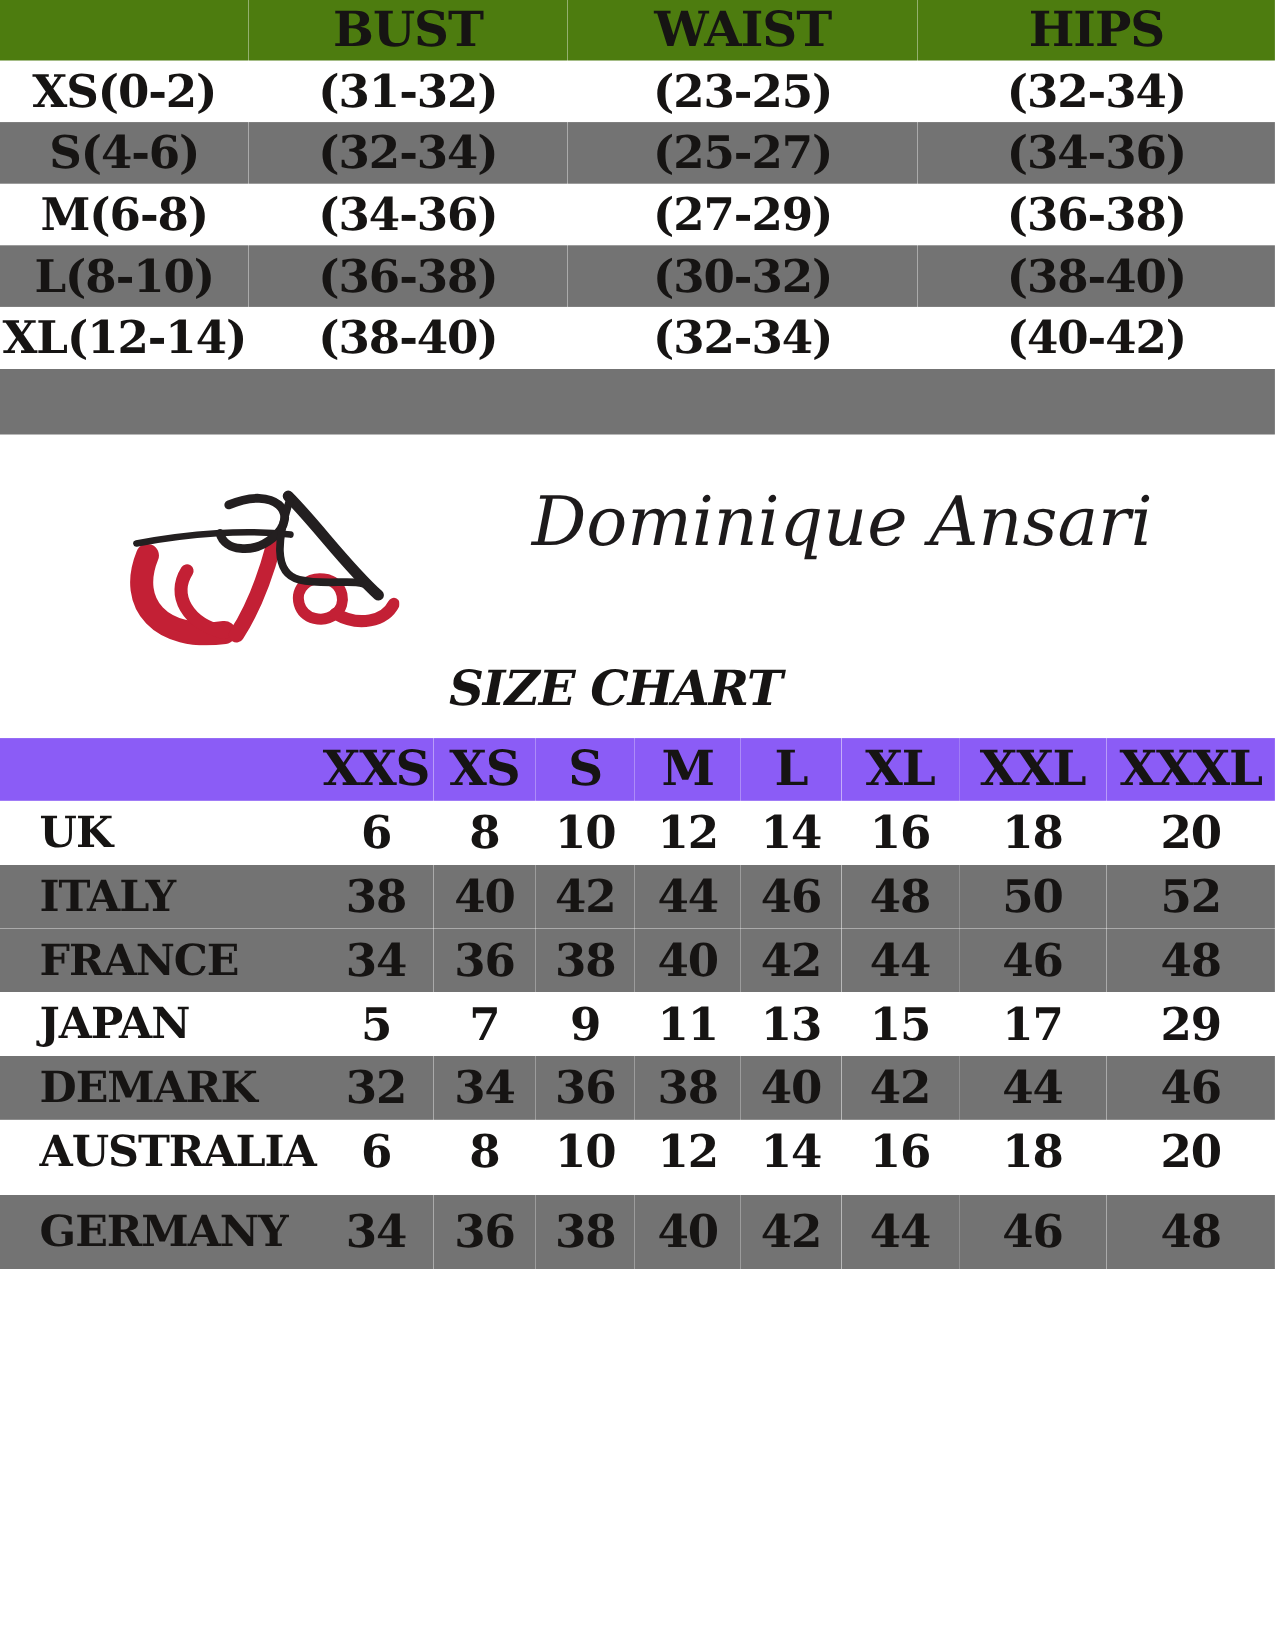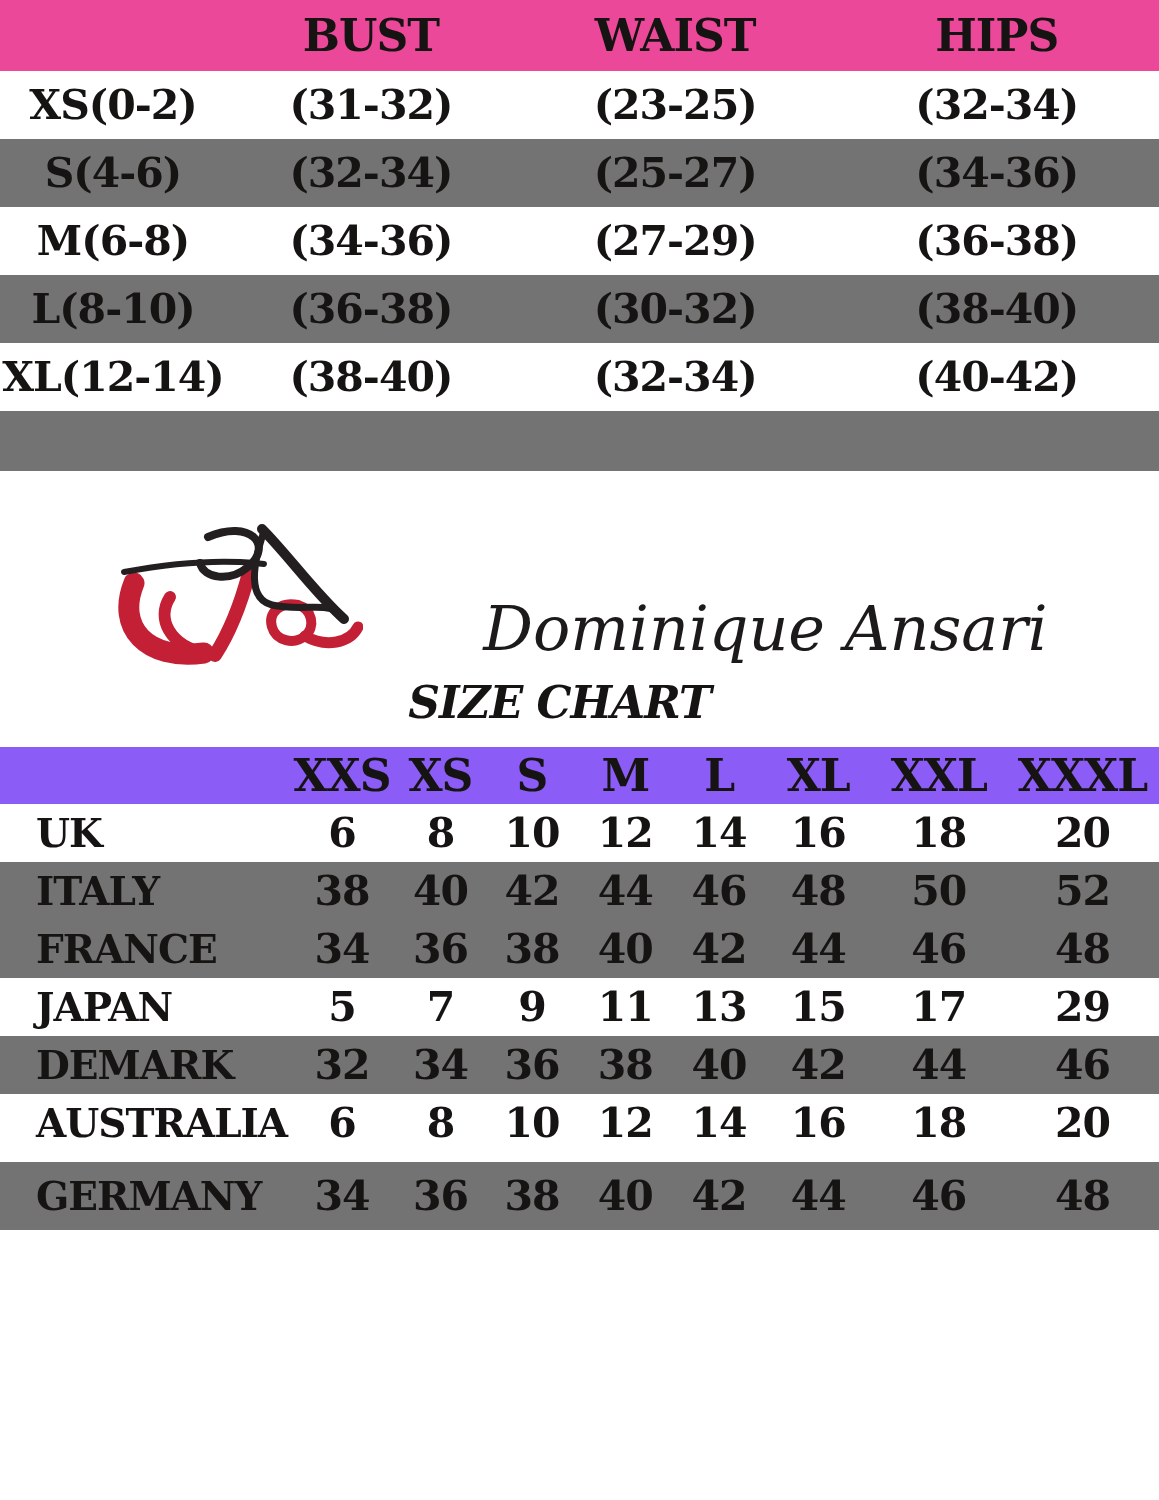--- a/index.html
+++ b/index.html
@@ -39,33 +39,33 @@
     padding: 0;
     font-weight: 700;
     text-align: center;
     letter-spacing: -1px;
     overflow: hidden;
     white-space: nowrap;
   }
   tr.dark  { background: #737373; }
   tr.light { background: #ffffff; }
 
-  .tbl-measurements thead tr { height: 71px; background: #ec4899; margin-left: 18px; }
+  .tbl-measurements thead tr { height: 55px; background: #4d7c0f; margin-left: 18px; }
   .tbl-measurements thead th { font-size: 44px; }
-  .tbl-measurements tbody tr { height: 68px; }
+  .tbl-measurements tbody tr { height: 56px; }
   .tbl-measurements tbody th,
   .tbl-measurements tbody td { font-size: 41px; }
   .tbl-measurements tr.band  { height: 60px; }
 
   
   .brand-row {
     margin-top: 42px;
     height: 152px;
     display: flex;
-    align-items: flex-end;
+    align-items: flex-start;
     justify-content: center;
     gap: 120px;
   }
   .brand-logo { width: 252px; height: 150px; flex: 0 0 auto; }
   .brand-name {
     font-style: italic;
     font-size: 62px;
     letter-spacing: 0px;
     white-space: nowrap;
     color: #1d1a1b;

